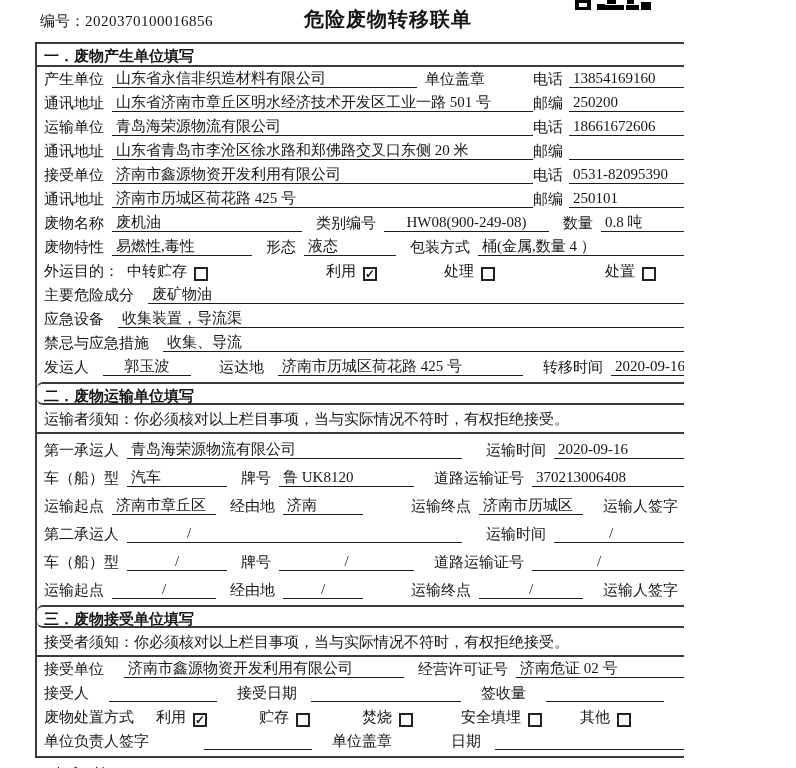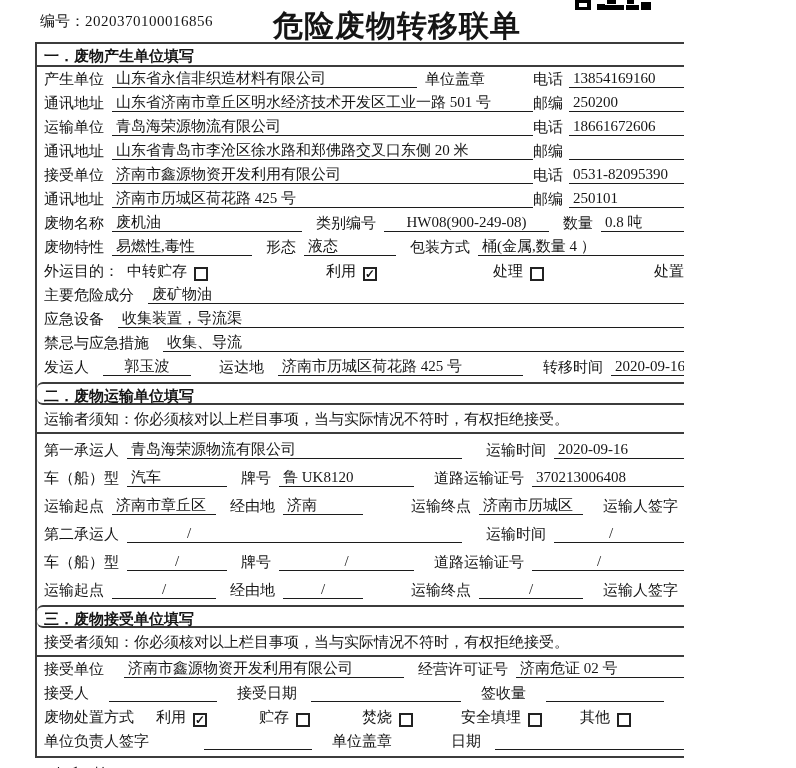--- a/index.html
+++ b/index.html
@@ -3,21 +3,21 @@
 <meta charset="utf-8">
 <style>
   * { margin:0; padding:0; box-sizing:border-box; }
   html,body { background:#ffffff; }
   body { font-family:"Liberation Serif","DejaVu Serif",serif; color:#151515; }
   .canvas { position:relative; width:684px; height:768px; background:#fff; overflow:hidden; }
 
   
   .serial { position:absolute; left:40px; top:12px; font-size:15px; }
   .serial .num { font-family:"Liberation Serif",serif; letter-spacing:0.5px; }
-  .doc-title { position:absolute; left:10px; top:6px; width:100%; text-align:center; font-size:30px; font-weight:bold; letter-spacing:1px; padding-left:90px; }
+  .doc-title { position:absolute; left:1px; top:6px; width:100%; text-align:center; font-size:20px; font-weight:bold; letter-spacing:1px; padding-left:90px; }
   .qr-frag { position:absolute; left:575px; top:0; width:76px; height:10px; }
   .edge-line { position:absolute; left:789px; top:0; width:2px; height:768px; background:#b9b9b9; }
 
   
   .form-table { position:absolute; left:35px; top:42px; width:720px; border:2px solid #3c3c3c; background:#fff; }
   .sec-hdr { height:23px; line-height:21px; font-weight:bold; font-size:15px; padding:2px 7px; border-bottom:2px solid #3c3c3c; }
   .sec-divider { border-top:2px solid #3c3c3c;border-radius:6px; }
   .notice-row { height:29px; line-height:28px; font-size:15px; padding:0 7px; border-bottom:2px solid #3c3c3c; }
 
   .sec-body { padding:1px 7px 2px 7px; }
@@ -144,21 +144,21 @@
       <div class="row">
         <span class="lbl">外运目的：</span>
         <span class="opt gap8">
           <span class="lbl">中转贮存</span>
           <span class="cb"></span>
         </span>
         <span class="opt" style="margin-left:118px">
           <span class="lbl">利用</span>
           <span class="cb">✓</span>
         </span>
-        <span class="opt" style="margin-left:116px">
+        <span class="opt" style="margin-left:67px">
           <span class="lbl">处理</span>
           <span class="cb"></span>
         </span>
         <span class="opt" style="margin-left:110px">
           <span class="lbl">处置</span>
           <span class="cb"></span>
         </span>
       </div>
 
       <div class="row">

